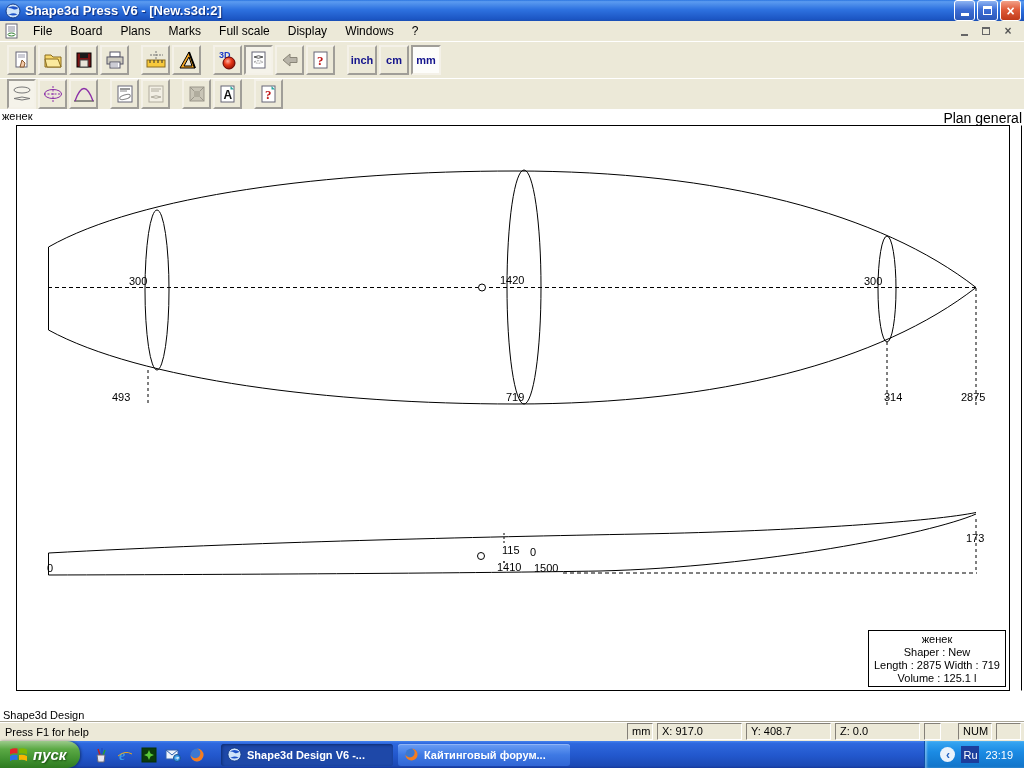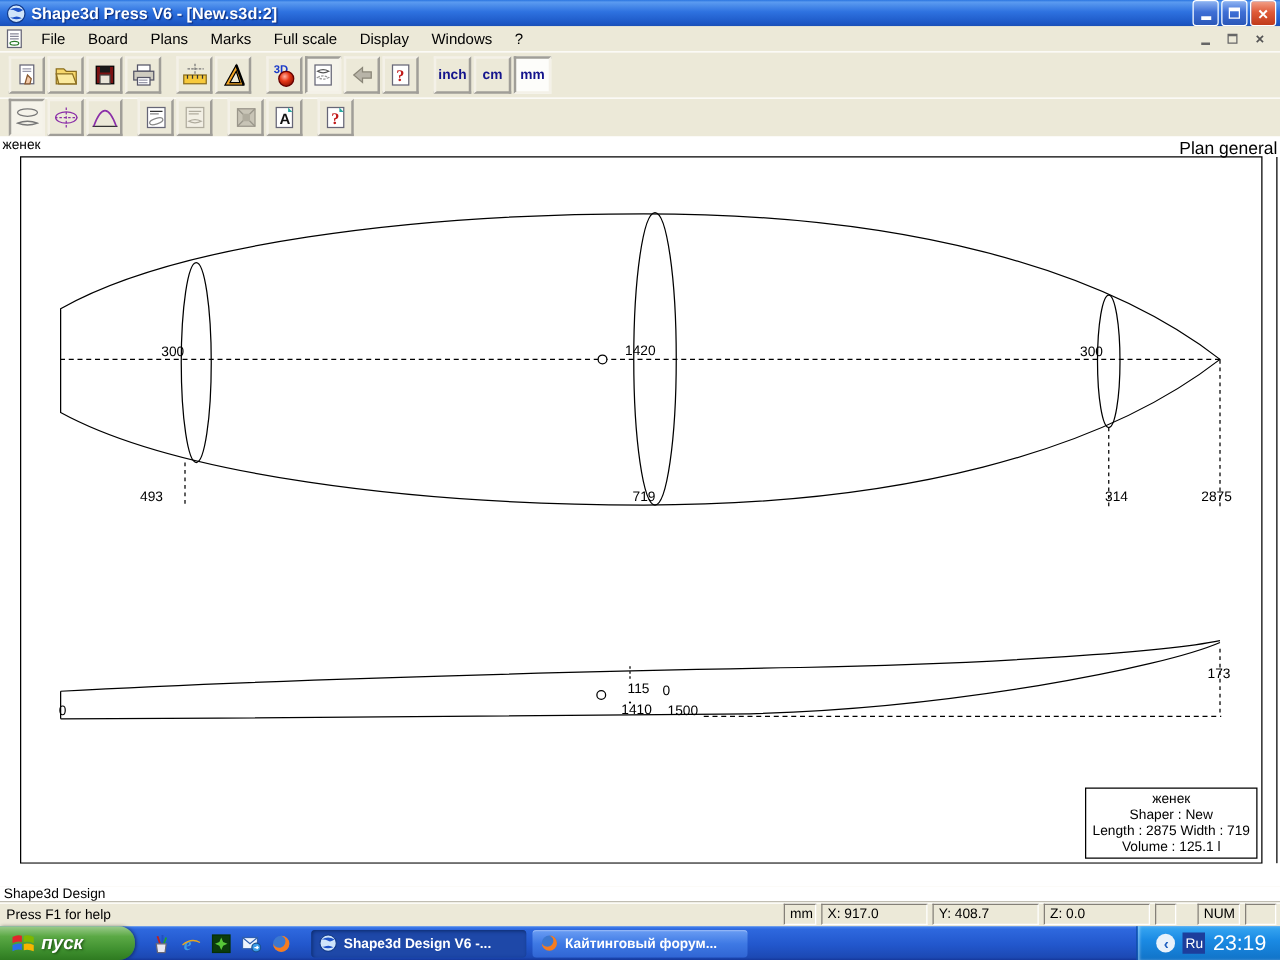--- a/index.html
+++ b/index.html
@@ -55,39 +55,39 @@
   .status-top { height:13px; background:#fff; font-size:11px; color:#000; padding-left:3px; line-height:12px; border-bottom:1px solid #aca899; }
   .statusbar { height:22px; background:#ECE9D8; border-top:1px solid #fff; display:flex; align-items:center; font-size:11px; color:#000; padding:0 2px; }
   .status-help { flex:1; padding-left:3px; }
   .panel { height:17px; border:1px solid; border-color:#848078 #fff #fff #848078; margin-left:4px; padding:1px 4px; white-space:nowrap; }
   .panel.p-mm { width:26px; } .panel.p-x,.panel.p-y,.panel.p-z { width:85px; }
   .panel.p-b1 { width:17px; } .panel.p-num { width:34px;margin-left:17px; } .panel.p-b2 { width:25px; margin-right:1px; }
 
   
   .taskbar { height:27px; display:flex; align-items:center; position:relative;
     background:linear-gradient(180deg,#4584F0 0%,#2E68DE 9%,#2257CC 55%,#1C49B4 92%,#15389C 100%); }
-  .start-btn { height:27px; width:108px; flex:none; display:flex; align-items:center; gap:5px; padding-left:9px;
+  .start-btn { height:27px; width:80px; flex:none; display:flex; align-items:center; gap:5px; padding-left:9px;
     background:linear-gradient(180deg,#9CCB8C 0%,#5BA945 30%,#3F902F 70%,#2E7A20 100%);
     border-radius:0 13px 13px 0; box-shadow:1px 0 3px rgba(0,0,0,.45); }
   .start-label { color:#fff; font-size:15px; font-weight:bold; font-style:italic; text-shadow:1px 1px 2px #1a4a10; padding-right:6px; }
   .quicklaunch { display:flex; align-items:center; gap:7px; padding:0 11px 0 12px; }
   .ql-icon { width:17px; height:17px; display:flex; align-items:center; justify-content:center; }
   .task-btn { width:172px; height:22px; margin-left:5px; border-radius:3px; display:flex; align-items:center; gap:5px;
     padding:0 6px; color:#fff; font-size:11px; white-space:nowrap; overflow:hidden; flex:none;font-weight:bold; }
   .task-btn.active { background:#1E48A8; box-shadow:inset 1px 1px 3px #0D2C70; }
   .task-btn.inactive { background:linear-gradient(180deg,#6B9EF4 0%,#3E79E4 50%,#3065D4 100%); box-shadow:inset 0 1px 0 #8FB4F6; }
   .task-btn .t-icon { width:15px; height:15px; flex:none; }
   .tray { margin-left:auto; height:27px; display:flex; align-items:center; gap:6px; padding:0 9px 0 15px;
     background:linear-gradient(180deg,#38A7F2 0%,#1B8BE4 40%,#1173C8 100%); border-left:1px solid #0E4FA8;
     box-shadow:inset 2px 0 2px rgba(255,255,255,.35); }
   .tray-chevron { width:15px; height:15px; border-radius:50%; background:#E9F2FB; color:#2060C0;
     font-size:12px; font-weight:bold; display:flex; align-items:center; justify-content:center; line-height:1; }
   .lang-badge { width:18px; height:17px; background:#1C3E9C; color:#fff; font-size:11px;
     display:flex; align-items:center; justify-content:center; }
-  .clock { color:#fff; font-size:17px; padding-right:2px; }
+  .clock { color:#fff; font-size:11px; padding-right:2px; }
 </style>
 </head>
 <body>
 
 <div class="screen">
 
   <div class="titlebar">
     <svg class="app-icon" viewBox="0 0 16 16">
       <circle cx="8" cy="8" r="7" fill="#cfe4fa" stroke="#123a8a"></circle>
       <path d="M2.5 5 Q8 1.5 13.5 5 Q10 7.5 8 6 Q5 4.5 2.5 5Z" fill="#1d52c8"></path>

